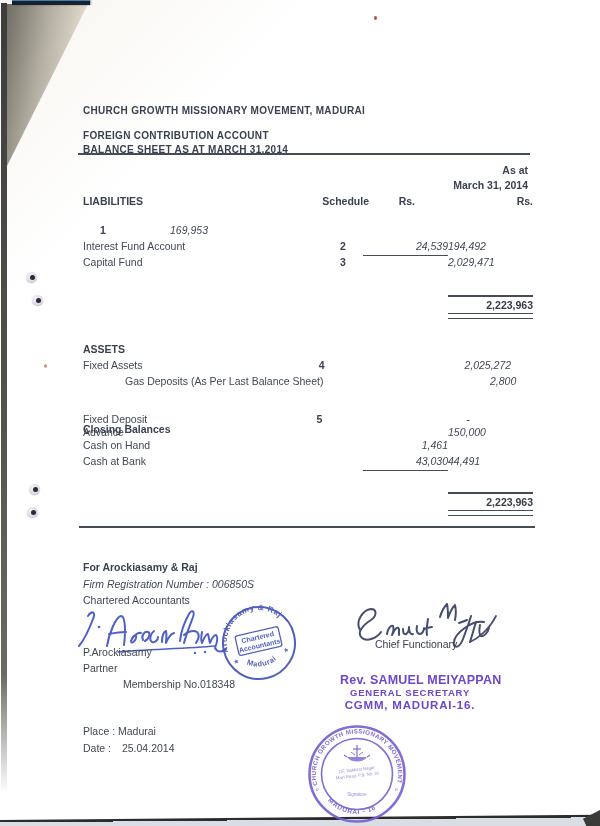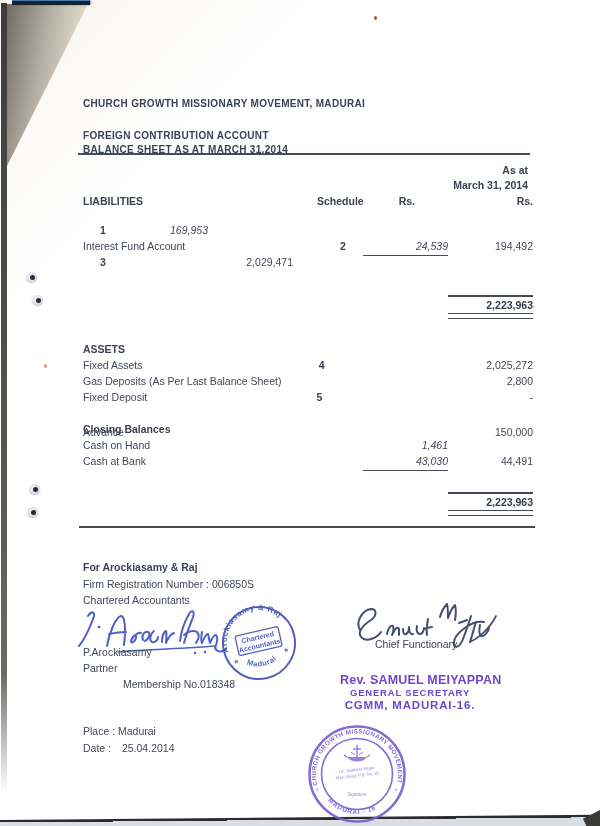--- a/index.html
+++ b/index.html
@@ -34,21 +34,21 @@
     border-radius:50%;background:#2e2a33;}
   
   .t{font-size:10.5px;line-height:14px;white-space:nowrap;}
   .b{font-weight:bold;color:#3a4150;}
   .hdr{font-size:10px;font-weight:bold;letter-spacing:.3px;color:#3a4150;}
   .rule{background:#454b57;height:2px;}
   .row{left:83px;width:450px;display:flex;font-size:10.5px;line-height:13px;}
   .c-label{width:240px;}
   .c-sched{width:40px;text-align:center;font-weight:bold;color:#3a4150;}
   .c-rs1{width:85px;text-align:right;font-style:italic;}
-  .c-rs2{width:85px;text-align:right;}
+  .c-rs2{width:85px;text-align:left;font-style:italic;}
   .u .c-rs1{border-bottom:1.5px solid #454b57;padding-bottom:2px;}
   .right-col{text-align:right;}
   .total-box{left:448px;width:85px;text-align:right;font-weight:bold;color:#343b49;font-size:10.5px;}
   .t-rule{height:2px;background:#454b57;margin-bottom:2px;}
   .t-dbl{height:4px;border-top:1.5px solid #454b57;border-bottom:1.5px solid #454b57;margin-top:2px;}
   
   .sig{pointer-events:none;}
   .ca-stamp{left:219px;top:603px;width:80px;height:80px;transform:rotate(-13deg);opacity:.92;}
   .cgmm-stamp{left:306px;top:721px;width:102px;height:110px;opacity:.92;}
   .name-stamp{left:340px;top:673px;width:140px;text-align:center;color:#6c46cb;}
@@ -66,70 +66,71 @@
 <div class="abs top-navy-band"></div>
 <div class="abs bottom-edge"></div>
 <div class="abs corner-mark-br"></div>
 <div class="abs speck" style="left:374px;top:16px;"></div>
 <div class="abs speck" style="left:44px;top:364px;opacity:.6;"></div>
 <div class="abs punch" style="left:26px;top:272px;"></div>
 <div class="abs punch" style="left:32px;top:295px;"></div>
 <div class="abs punch" style="left:29px;top:484px;"></div>
 <div class="abs punch" style="left:27px;top:507px;"></div>
 
-<div class="abs hdr" style="left:83px;top:98px;">CHURCH GROWTH MISSIONARY MOVEMENT, MADURAI</div>
+<div class="abs hdr" style="left:83px;top:105px;">CHURCH GROWTH MISSIONARY MOVEMENT, MADURAI</div>
 <div class="abs hdr" style="left:83px;top:130px;">FOREIGN CONTRIBUTION ACCOUNT</div>
 <div class="abs hdr" style="left:83px;top:144px;">BALANCE SHEET AS AT MARCH 31,2014</div>
 <div class="abs rule" style="left:78px;top:153px;width:452px;"></div>
 
 <div class="abs t b right-col" style="left:400px;top:163px;width:128px;">As at</div>
 <div class="abs t b right-col" style="left:400px;top:178px;width:128px;">March 31, 2014</div>
 
 <div class="abs t b" style="left:83px;top:194px;">LIABILITIES</div>
-<div class="abs t b" style="left:317px;top:194px;width:52px;text-align:left;">Schedule</div>
+<div class="abs t b" style="left:317px;top:194px;width:52px;text-align:right;">Schedule</div>
 <div class="abs t b right-col" style="left:363px;top:194px;width:52px;">Rs.</div>
 <div class="abs t b right-col" style="left:448px;top:194px;width:85px;">Rs.</div>
 
 <div class="abs row" style="top:224px;">
   <span class="c-sched">1</span>
   <span class="c-rs1">169,953</span>
   <span class="c-rs2"></span>
 </div>
 <div class="abs row u" style="top:240px;">
   <span class="c-label">Interest Fund Account</span>
   <span class="c-sched">2</span>
   <span class="c-rs1">24,539</span>
   <span class="c-rs2">194,492</span>
 </div>
 <div class="abs row" style="top:256px;">
+  <span class="c-label">Capital Fund</span>
   <span class="c-sched">3</span>
   <span class="c-rs1"></span>
   <span class="c-rs2">2,029,471</span>
 </div>
 
 <div class="abs total-box" style="top:295px;">
   <div class="t-rule"></div>
   <div>2,223,963</div>
   <div class="t-dbl"></div>
 </div>
 
 <div class="abs t b" style="left:83px;top:342px;">ASSETS</div>
 <div class="abs row" style="top:359px;gap:29px;">
   <span class="c-label">Fixed Assets</span>
   <span class="c-sched">4</span>
   <span class="c-rs1"></span>
   <span class="c-rs2">2,025,272</span>
 </div>
-<div class="abs row" style="top:375px;">
+<div class="abs row" style="top:375px;margin-left:42px;">
   <span class="c-label">Gas Deposits (As Per Last Balance Sheet)</span>
   <span class="c-sched"></span>
   <span class="c-rs1"></span>
   <span class="c-rs2">2,800</span>
 </div>
-<div class="abs row" style="top:391px;gap:32px;">
+<div class="abs row" style="top:413px;gap:32px;">
   <span class="c-label">Fixed Deposit</span>
   <span class="c-sched">5</span>
   <span class="c-rs1"></span>
   <span class="c-rs2">-</span>
 </div>
 <div class="abs row" style="top:426px;">
   <span class="c-label">Advance</span>
   <span class="c-sched"></span>
   <span class="c-rs1"></span>
   <span class="c-rs2">150,000</span>
@@ -150,21 +151,21 @@
 
 <div class="abs total-box" style="top:492px;">
   <div class="t-rule"></div>
   <div>2,223,963</div>
   <div class="t-dbl"></div>
 </div>
 
 <div class="abs rule" style="left:79px;top:526px;width:456px;"></div>
 
 <div class="abs t b" style="left:83px;top:560px;">For Arockiasamy &amp; Raj</div>
-<div class="abs t" style="left:83px;top:577px;">Firm Registration Number : 006850S</div>
+<div class="abs t" style="left:83px;top:577px;font-style:italic;">Firm Registration Number : 006850S</div>
 <div class="abs t" style="left:83px;top:593px;">Chartered Accountants</div>
 
 <svg class="abs sig" style="left:74px;top:604px;" width="155" height="52" viewBox="0 0 155 52">
   <g fill="none" stroke="#3b4ec0" stroke-width="2" stroke-linecap="round" stroke-linejoin="round" opacity=".9">
     <path d="M14,12 C18,6 22,8 19,15 C16,23 10,36 5,42"></path>
     <circle cx="25" cy="23" r="1.3" fill="#3b4ec0" stroke="none"></circle>
     <path d="M33,42 C35,29 42,13 47,12 C51,12 52,25 50,41 M35,30 C40,29 47,28 52,28"></path>
     <path d="M57,37 C59,31 63,29 62,34 C61,38 57,40 57,37 C59,32 64,28 67,29"></path>
     <path d="M69,36 C67,32 70,27 74,28 C77,29 75,35 71,37"></path>
     <path d="M80,27 C76,30 75,36 78,38 C81,39 84,36 84,33"></path>

